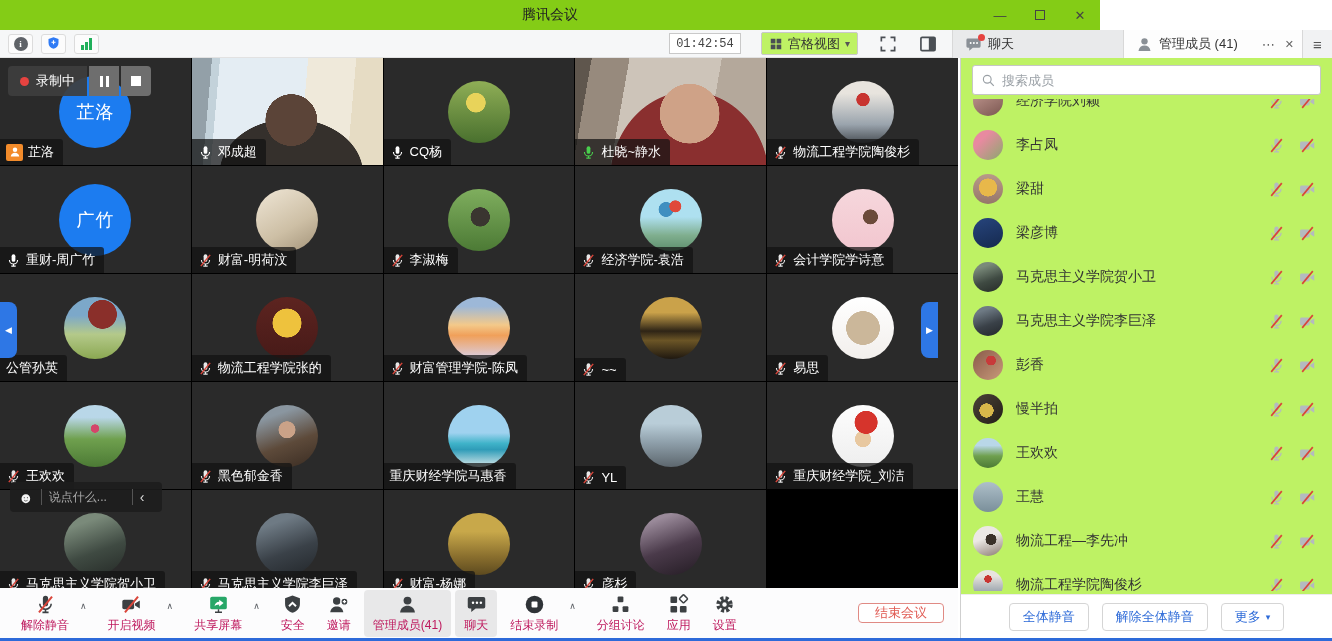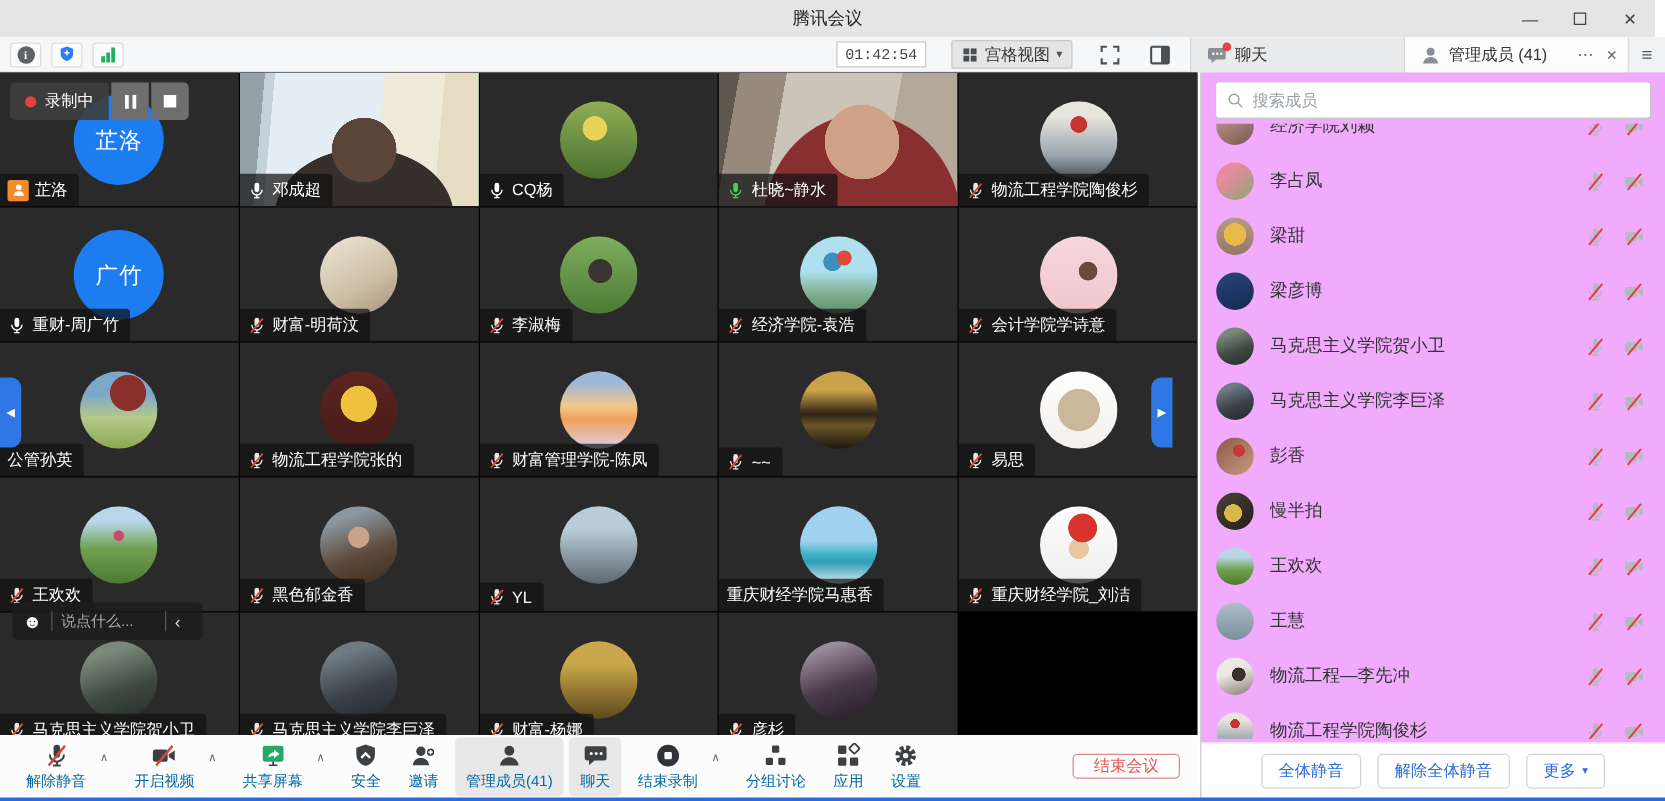--- a/index.html
+++ b/index.html
@@ -1,36 +1,36 @@
 <!DOCTYPE html>
 <html><head>
 <meta charset="utf-8">
 <style>
   * { box-sizing: border-box; margin: 0; padding: 0; }
   html,body { width:1332px; height:641px; overflow:hidden; }
   body { font-family:"Liberation Sans","DejaVu Sans",sans-serif; background:#fff; position:relative; font-size:13px; color:#333; }
 
   
-  .titlebar { position:absolute; top:0; left:0; width:1324px; height:30px; background:#e5e5e5; display:flex; align-items:center; }
+  .titlebar { position:absolute; top:0; left:0; width:1100px; height:30px; background:#84cc16; display:flex; align-items:center; }
   .win-title { position:absolute; left:0; right:0; text-align:center; font-size:14px; color:#222; }
   .win-ctrls { margin-left:auto; display:flex; height:100%; z-index:2; }
   .win-btn { width:40px; height:100%; display:flex; align-items:center; justify-content:center; color:#444; font-size:13px; background:transparent; border:none; cursor:pointer; }
   .max-glyph { width:10px; height:10px; border:1px solid #444; display:inline-block; }
 
   
   .statusbar { position:absolute; top:30px; left:0; width:1332px; height:28px; background:#f6f7f8; border-bottom:1px solid #e2e2e2; display:flex; align-items:center; }
   .sb-left { display:flex; gap:8px; padding-left:8px; align-items:center; }
   .sb-box { width:25px; height:20px; background:#fcfcfc; border:1px solid #dcdcdc; border-radius:3px; display:flex; align-items:center; justify-content:center; }
   .info-circle { width:14px; height:14px; border-radius:50%; background:#5f6368; color:#fff; font-size:9px; font-weight:bold; display:flex; align-items:center; justify-content:center; font-family:"Liberation Serif",serif; }
   .sig { display:flex; align-items:flex-end; gap:1px; height:12px; }
   .sig span { width:3px; background:#21b05b; display:inline-block; }
   .sig .s1{height:5px} .sig .s2{height:8px} .sig .s3{height:12px}
   .sb-right { margin-left:auto; display:flex; align-items:center; gap:20px; padding-right:8px; }
   .timer { width:72px; height:21px; background:#fff; border:1px solid #c9c9c9; display:flex; align-items:center; justify-content:center; font-family:"Liberation Mono","DejaVu Sans Mono",monospace; font-size:12px; color:#444; }
-  .viewbox { height:23px; background:#e5e5e5; border:1px solid #c9c9c9; border-radius:2px; display:flex; align-items:center; gap:5px; padding:0 7px; cursor:pointer; }
+  .viewbox { height:23px; background:#bef264; border:1px solid #c9c9c9; border-radius:2px; display:flex; align-items:center; gap:5px; padding:0 7px; cursor:pointer; }
   .viewbox .vb-ic { width:14px; height:14px; }
   .vb-caret { font-size:10px; color:#555; }
   .sb-ic { width:20px; height:20px; display:inline-block; cursor:pointer; }
   .tabs { width:380px; height:28px; display:flex; align-self:stretch; margin-left:6px; }
   .tab { display:flex; align-items:center; gap:6px; padding:0 12px; cursor:pointer; font-size:13px; color:#333; }
   .tab-chat { width:172px; background:#e9eaeb; border-left:1px solid #d8d8d8; border-right:1px solid #d8d8d8; }
   .tab-members { flex:1; background:#fdfdfd; position:relative; }
   .tab-ic { width:17px; height:17px; position:relative; display:inline-block; }
   .reddot { position:absolute; top:-2px; right:-3px; width:7px; height:7px; border-radius:50%; background:#e64340; }
   .tab-actions { position:absolute; right:8px; top:0; height:100%; display:flex; align-items:center; gap:10px; color:#666; }
@@ -63,42 +63,42 @@
   .nav-right { right:20px; top:244px; border-radius:8px 0 0 8px; }
 
   .chatbar { position:absolute; left:10px; top:424px; width:152px; height:30px; background:rgba(28,28,28,.88); border-radius:4px; display:flex; align-items:center; z-index:6; padding:0 8px; gap:7px; }
   .chatbar .emoji { color:#f5f5f5; font-size:15px; line-height:1; cursor:pointer; }
   .chatbar .div { width:1px; height:16px; background:#555; }
   .chatbar input { background:transparent; border:none; outline:none; color:#ccc; font-size:12px; width:76px; font-family:inherit; }
   .chatbar input::placeholder { color:#a8a8a8; }
   .chatbar .collapse { color:#ddd; font-size:14px; cursor:pointer; }
 
   
-  .panel { position:absolute; top:58px; left:960px; width:372px; height:580px; background:#f0abfc; border-left:1px solid #cfcfcf; overflow:hidden; }
+  .panel { position:absolute; top:58px; left:960px; width:372px; height:580px; background:#bef264; border-left:1px solid #cfcfcf; overflow:hidden; }
   .searchbox { margin:7px 11px 4px 11px; height:30px; border:1px solid #c6c6c6; border-radius:3px; display:flex; align-items:center; padding:0 8px; gap:6px; background:#fff; }
   .searchbox svg { width:15px; height:15px; }
   .searchbox input { border:none; outline:none; flex:1; font-size:13px; color:#333; font-family:inherit; }
   .searchbox input::placeholder { color:#9aa0a6; }
   .mlist { height:492px; overflow:hidden; }
   .mlist-inner { margin-top:-20px; }
   .mrow { height:44px; display:flex; align-items:center; padding:0 16px 0 12px; cursor:pointer; }
   .mavatar { width:30px; height:30px; border-radius:50%; flex:0 0 auto; }
   .mname { margin-left:13px; font-size:14px; color:#333; flex:1; white-space:nowrap; overflow:hidden; }
   .mic-s,.cam-s { width:17px; height:17px; margin-left:14px; cursor:pointer; flex:0 0 auto; }
   .pfooter { position:absolute; bottom:0; left:0; width:100%; height:44px; background:#fff; display:flex; align-items:center; justify-content:center; gap:13px; border-top:1px solid #ececec; }
   .pf-btn { height:28px; padding:0 13px; background:#fff; border:1px solid #d5d5d5; border-radius:4px; color:#2e6bd8; font-size:13px; cursor:pointer; font-family:inherit; display:flex; align-items:center; gap:5px; }
   .pf-caret { font-size:9px; }
 
   
   .toolbar { position:absolute; top:588px; left:0; width:958px; height:50px; background:#fcfcfd; display:flex; align-items:center; padding-left:12px; }
   .tb-wrap { display:flex; align-items:center; margin-right:4px; }
   .tb-item { display:flex; flex-direction:column; align-items:center; gap:2px; background:transparent; border:none; padding:4px 9px 3px 9px; border-radius:4px; cursor:pointer; font-family:inherit; }
   .tb-item.active { background:#e8e8e9; }
   .tb-icon { width:21px; height:21px; display:block; }
-  .tb-label { font-size:12px; color:#0369a1; white-space:nowrap; }
+  .tb-label { font-size:12px; color:#be185d; white-space:nowrap; }
   .tb-chevron { background:transparent; border:none; color:#5f6368; font-size:9px; cursor:pointer; padding:2px; margin:0 6px 14px 0; }
   .end-btn { margin-left:auto; margin-right:14px; background:#fff; border:1px solid #e08a84; color:#e05a52; font-size:13px; border-radius:4px; padding:0 16px; cursor:pointer; font-family:inherit; }
   .bottom-strip { position:absolute; top:638px; left:0; width:1332px; height:3px; background:#2d6ad9; }
 
   svg { display:block; width:100%; height:100%; }
 </style>
 </head>
 <body>
 
 <div class="titlebar">
@@ -482,43 +482,43 @@
               <path d="M12 17.5v3M8.5 21h7" stroke="#e8e8e8" stroke-width="1.8" fill="none"></path>
               <line x1="4.5" y1="21" x2="19.5" y2="3" stroke="#d9453a" stroke-width="2.3"></line>
             </svg>
           </span>
       <span class="nm">黑色郁金香</span>
     </div>
   </div>
 
   <div class="tile">
 
+    <div class="tile-avatar" style="display: block; background: linear-gradient(rgb(159, 210, 239) 45%, rgb(63, 179, 201) 62%, rgb(47, 156, 184) 72%, rgb(216, 232, 234));"></div>
+
+    <div class="tile-label">
+
+      <span class="nm">重庆财经学院马惠香</span>
+    </div>
+  </div>
+
+  <div class="tile">
+
     <div class="tile-avatar" style="display: block; background: linear-gradient(rgb(185, 205, 216) 30%, rgb(143, 160, 171) 60%, rgb(93, 103, 110));"></div>
 
     <div class="tile-label">
 
       <span class="mic">
             <svg viewBox="0 0 24 24">
               <rect x="9" y="2" width="6" height="12" rx="3" fill="#e8e8e8"></rect>
               <path d="M5.5 11a6.5 6.5 0 0 0 13 0" fill="none" stroke="#e8e8e8" stroke-width="1.8"></path>
               <path d="M12 17.5v3M8.5 21h7" stroke="#e8e8e8" stroke-width="1.8" fill="none"></path>
               <line x1="4.5" y1="21" x2="19.5" y2="3" stroke="#d9453a" stroke-width="2.3"></line>
             </svg>
           </span>
       <span class="nm">YL</span>
-    </div>
-  </div>
-
-  <div class="tile">
-
-    <div class="tile-avatar" style="display: block; background: linear-gradient(rgb(159, 210, 239) 45%, rgb(63, 179, 201) 62%, rgb(47, 156, 184) 72%, rgb(216, 232, 234));"></div>
-
-    <div class="tile-label">
-
-      <span class="nm">重庆财经学院马惠香</span>
     </div>
   </div>
 
 
   <div class="tile">
 
     <div class="tile-avatar" style="display: block; background: radial-gradient(circle at 55% 28%, rgb(214, 52, 44) 0px, rgb(214, 52, 44) 20%, transparent 21%), radial-gradient(circle at 50% 55%, rgb(232, 200, 160) 0px, rgb(232, 200, 160) 17%, transparent 18%), linear-gradient(rgb(253, 253, 253), rgb(238, 238, 238));"></div>
 
     <div class="tile-label">
 

